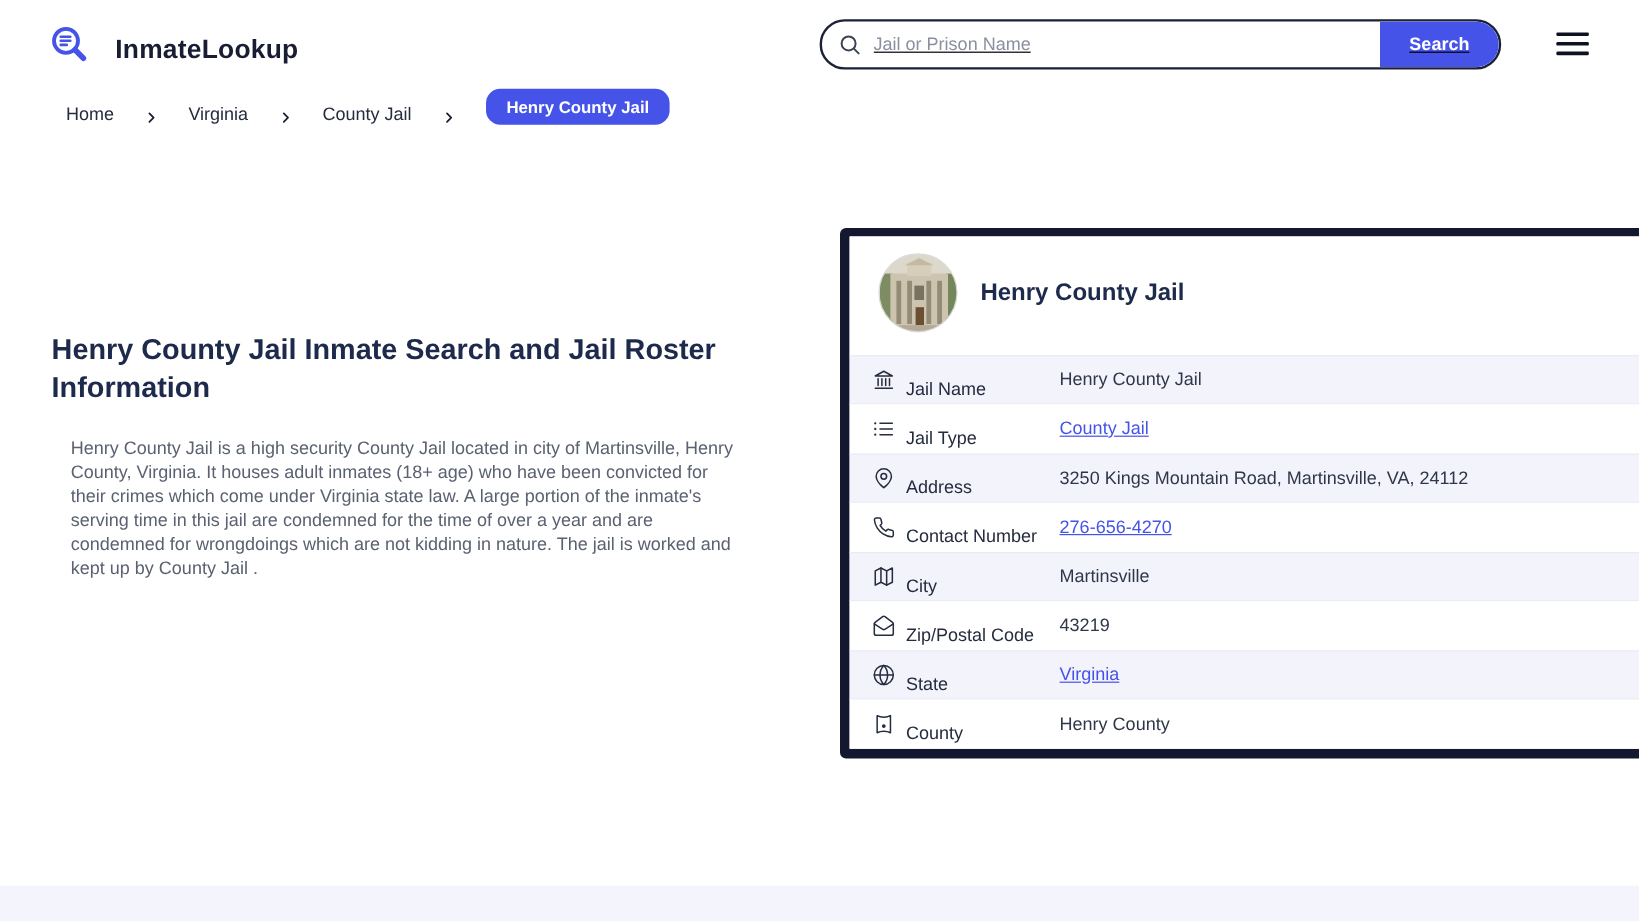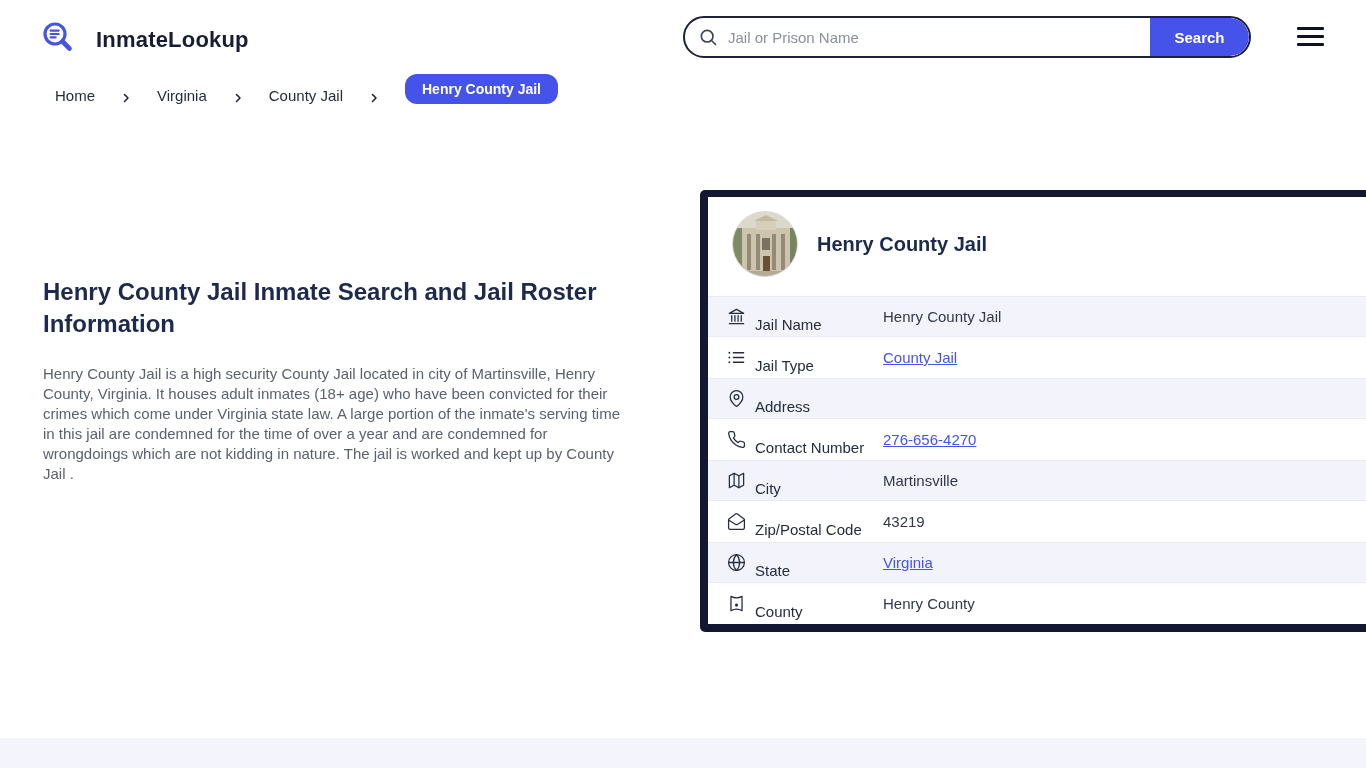--- a/index.html
+++ b/index.html
@@ -9,21 +9,21 @@
     background:#ffffff; font-family:"Liberation Sans", sans-serif;
   }
 
   
   .logo { position:absolute; left:40px; top:20px; display:flex; align-items:center; gap:20px; }
   .logo-text { font-size:22px; font-weight:700; color:#181d33; letter-spacing:.2px; }
 
   .search-form {
     position:absolute; left:683px; top:16px; width:568px; height:42px;
     display:flex; align-items:stretch; background:#fff;
-    border:2px solid #1b2138; border-radius:22px; overflow:hidden;
+    border:2px solid #1b2138; border-radius:22px; overflow:hidden;text-decoration:underline;
   }
   .search-icon { display:flex; align-items:center; margin-left:13px; }
   .search-input {
     flex:1; border:none; outline:none; font-size:15px; color:#333a4a;
     padding:0 10px; font-family:"Liberation Sans", sans-serif; background:transparent;
   }
   .search-input::placeholder { color:#8b90a0; }
   .search-btn {
     width:99px; border:none; background:#4553e9; color:#fff; font-weight:700;
     font-size:15px; border-radius:0 20px 20px 0; cursor:pointer;
@@ -42,21 +42,21 @@
     background:#4553e9; color:#fff; font-weight:700; font-size:14px;
     padding:7px 17px; border-radius:12px; white-space:nowrap;
   }
 
   
   .article { position:absolute; left:43px; top:276px; width:592px; }
   .article h1 {
     margin:0 0 24px; width:562px; font-size:24px; line-height:32px;
     font-weight:700; color:#1d2a4b;
   }
-  .article p { margin:0 0 20px; font-size:15px; line-height:20px; color:#5a6170; }
+  .article p { margin:0 16px 20px; font-size:15px; line-height:20px; color:#5a6170; }
 
   
   .card {
     position:absolute; left:700px; top:190px; width:714px;
     background:#fff; border:8px solid #131830; border-top-width:7px; border-radius:5px;
   }
   .card-header { display:flex; align-items:center; padding:14px 24px 19px; background:#fff; }
   .avatar {
     width:66px; height:66px; border-radius:50%; overflow:hidden; flex-shrink:0;
     border:1px solid #d9d9d9; background:#e8e4da;
@@ -190,20 +190,21 @@
         <a class="row-value" href="#">County Jail</a>
       </div>
       <div class="jail-row">
         <span class="row-icon">
           <svg viewBox="0 0 24 24" fill="none" stroke="#262d3f" stroke-width="1.6" stroke-linecap="round" stroke-linejoin="round">
             <path d="M20 10c0 6-8 12-8 12s-8-6-8-12a8 8 0 0 1 16 0Z"></path>
             <circle cx="12" cy="10" r="3"></circle>
           </svg>
         </span>
         <span class="row-label">Address</span>
+        <span class="row-value">3250 Kings Mountain Road, Martinsville, VA, 24112</span>
       </div>
       <div class="jail-row">
         <span class="row-icon">
           <svg viewBox="0 0 24 24" fill="none" stroke="#262d3f" stroke-width="1.6" stroke-linecap="round" stroke-linejoin="round">
             <path d="M22 16.92v3a2 2 0 0 1-2.18 2 19.79 19.79 0 0 1-8.63-3.07 19.5 19.5 0 0 1-6-6A19.79 19.79 0 0 1 2.12 4.18 2 2 0 0 1 4.11 2h3a2 2 0 0 1 2 1.72c.13.96.36 1.9.7 2.81a2 2 0 0 1-.45 2.11L8.09 9.91a16 16 0 0 0 6 6l1.27-1.27a2 2 0 0 1 2.11-.45c.91.34 1.85.57 2.81.7A2 2 0 0 1 22 16.92z"></path>
           </svg>
         </span>
         <span class="row-label">Contact Number</span>
         <a class="row-value" href="#">276-656-4270</a>
       </div>

